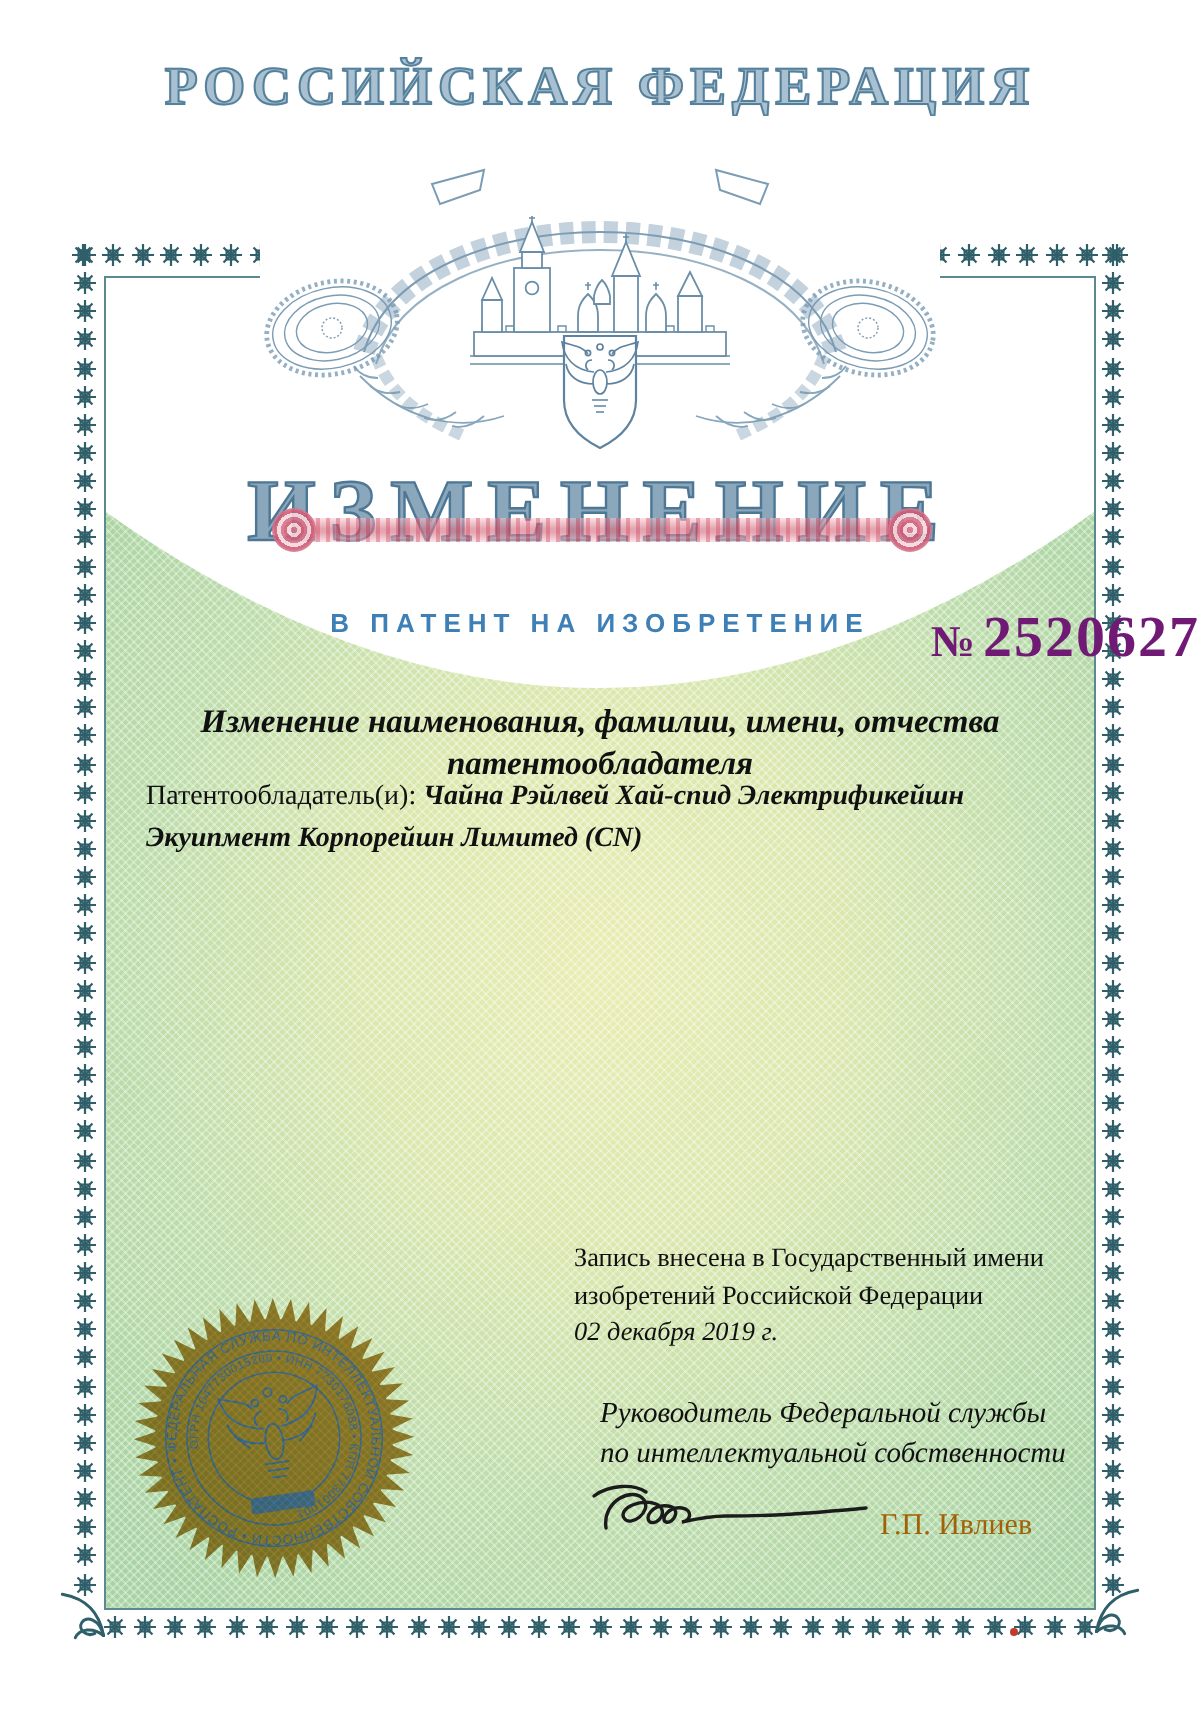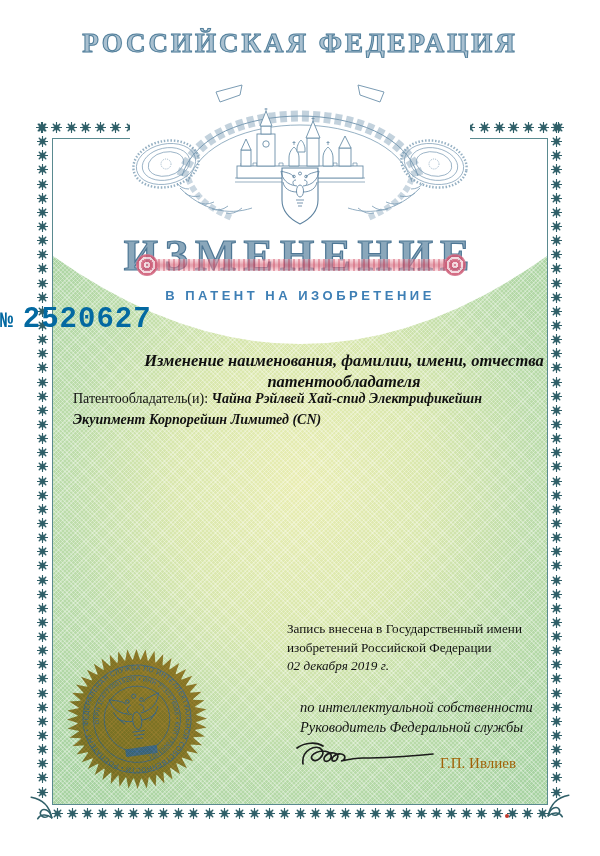--- a/index.html
+++ b/index.html
@@ -38,30 +38,30 @@
     font-size:44px;font-weight:bold;letter-spacing:7px;color:#8aa7bb;
     -webkit-text-stroke:1.2px #4e7795;}
   .title-band{position:absolute;top:259px;left:148px;width:306px;height:12px;z-index:6;opacity:.85;
     background:
       linear-gradient(180deg, rgba(232,150,165,.25) 0%, rgba(200,70,95,.55) 45%, rgba(200,70,95,.55) 60%, rgba(232,150,165,.25) 100%),
       repeating-linear-gradient(90deg, rgba(214,90,110,.65) 0 2px, rgba(255,235,238,.5) 2px 5px);
     border-radius:6px;}
   .rosette{position:absolute;width:22px;height:22px;border-radius:50%;z-index:6;opacity:.9;
     background:repeating-radial-gradient(circle, #d4728a 0 1.5px, #f4d7dd 1.5px 3.5px, #cf5d77 3.5px 5px);}
   .rosette.left{left:136px;top:254px;} .rosette.right{left:444px;top:254px;}
-  .subtitle{position:absolute;top:288px;left:0;width:100%;text-align:center;z-index:5;
+  .subtitle{position:absolute;top:304px;left:0;width:100%;text-align:center;z-index:5;
     font-family:"Liberation Sans", sans-serif;
     font-size:13px;font-weight:bold;letter-spacing:3.5px;color:var(--ink_blue);}
-  .number-row{position:absolute;top:303px;left:0;width:100%;text-align:left;z-index:5;
-    color:#0369a1;font-family:Liberation Mono, monospace;}
+  .number-row{position:absolute;top:303px;left:0;width:100%;text-align:right;z-index:5;
+    color:#701a75;}
   .number-prefix{font-size:22px;font-weight:bold;}
   .number-value{font-size:29px;font-weight:bold;letter-spacing:1px;}
   
   .subject{position:absolute;top:350px;left:90px;width:420px;text-align:center;z-index:5;
-    font-size:16.5px;font-weight:bold;font-style:italic;line-height:21px;color:#101010;padding-left:44px;}
+    font-size:16.5px;font-weight:bold;font-style:italic;line-height:21px;color:#101010;}
   .holder{position:absolute;top:388px;left:73px;width:470px;z-index:5;
     font-size:14px;line-height:21px;color:#101010;}
   .holder-name{font-weight:bold;font-style:italic;}
   .record{position:absolute;top:620px;left:287px;width:255px;z-index:5;
     font-size:13.2px;line-height:18.5px;color:#101010;}
   .record-date{font-weight:normal;font-style:italic;}
   .sig-role{position:absolute;top:697px;left:300px;width:250px;z-index:5;
     font-size:14.5px;font-style:italic;line-height:20px;color:#101010;}
   .sig-svg{position:absolute;top:736px;left:293px;z-index:5;}
   .sig-name{position:absolute;top:755px;left:440px;z-index:5;
@@ -641,22 +641,22 @@
     <span class="holder-name">Чайна Рэйлвей Хай-спид Электрификейшн Экуипмент Корпорейшн Лимитед (CN)</span>
   </div>
 
   <div class="record">
     <div>Запись внесена в Государственный имени</div>
     <div>изобретений Российской Федерации</div>
     <div class="record-date">02 декабря 2019 г.</div>
   </div>
 
   <div class="sig-role">
+    <div>Руководитель Федеральной службы</div>
     <div>по интеллектуальной собственности</div>
-    <div>Руководитель Федеральной службы</div>
   </div>
   <svg class="sig-svg" width="150" height="42" viewBox="0 0 150 42">
     <g stroke="#1b1b1b" stroke-width="1.7" fill="none" stroke-linecap="round">
       <path d="M4 12 C12 6 24 6 30 10"></path>
       <path d="M10 28 C8 14 24 7 29 14 C33 20 22 28 19 23 C16 18 28 13 35 16 C42 19 36 27 32 25 C29 23 33 16 41 17 C48 18 44 26 40 25 C37 24 41 17 48 18 C54 19 52 25 48 25 C57 23 64 22 70 22 C94 22 108 21 140 18"></path>
     </g>
   </svg>
   <div class="sig-name">Г.П. Ивлиев</div>
 
   <svg class="seal" viewBox="0 0 160 160">

